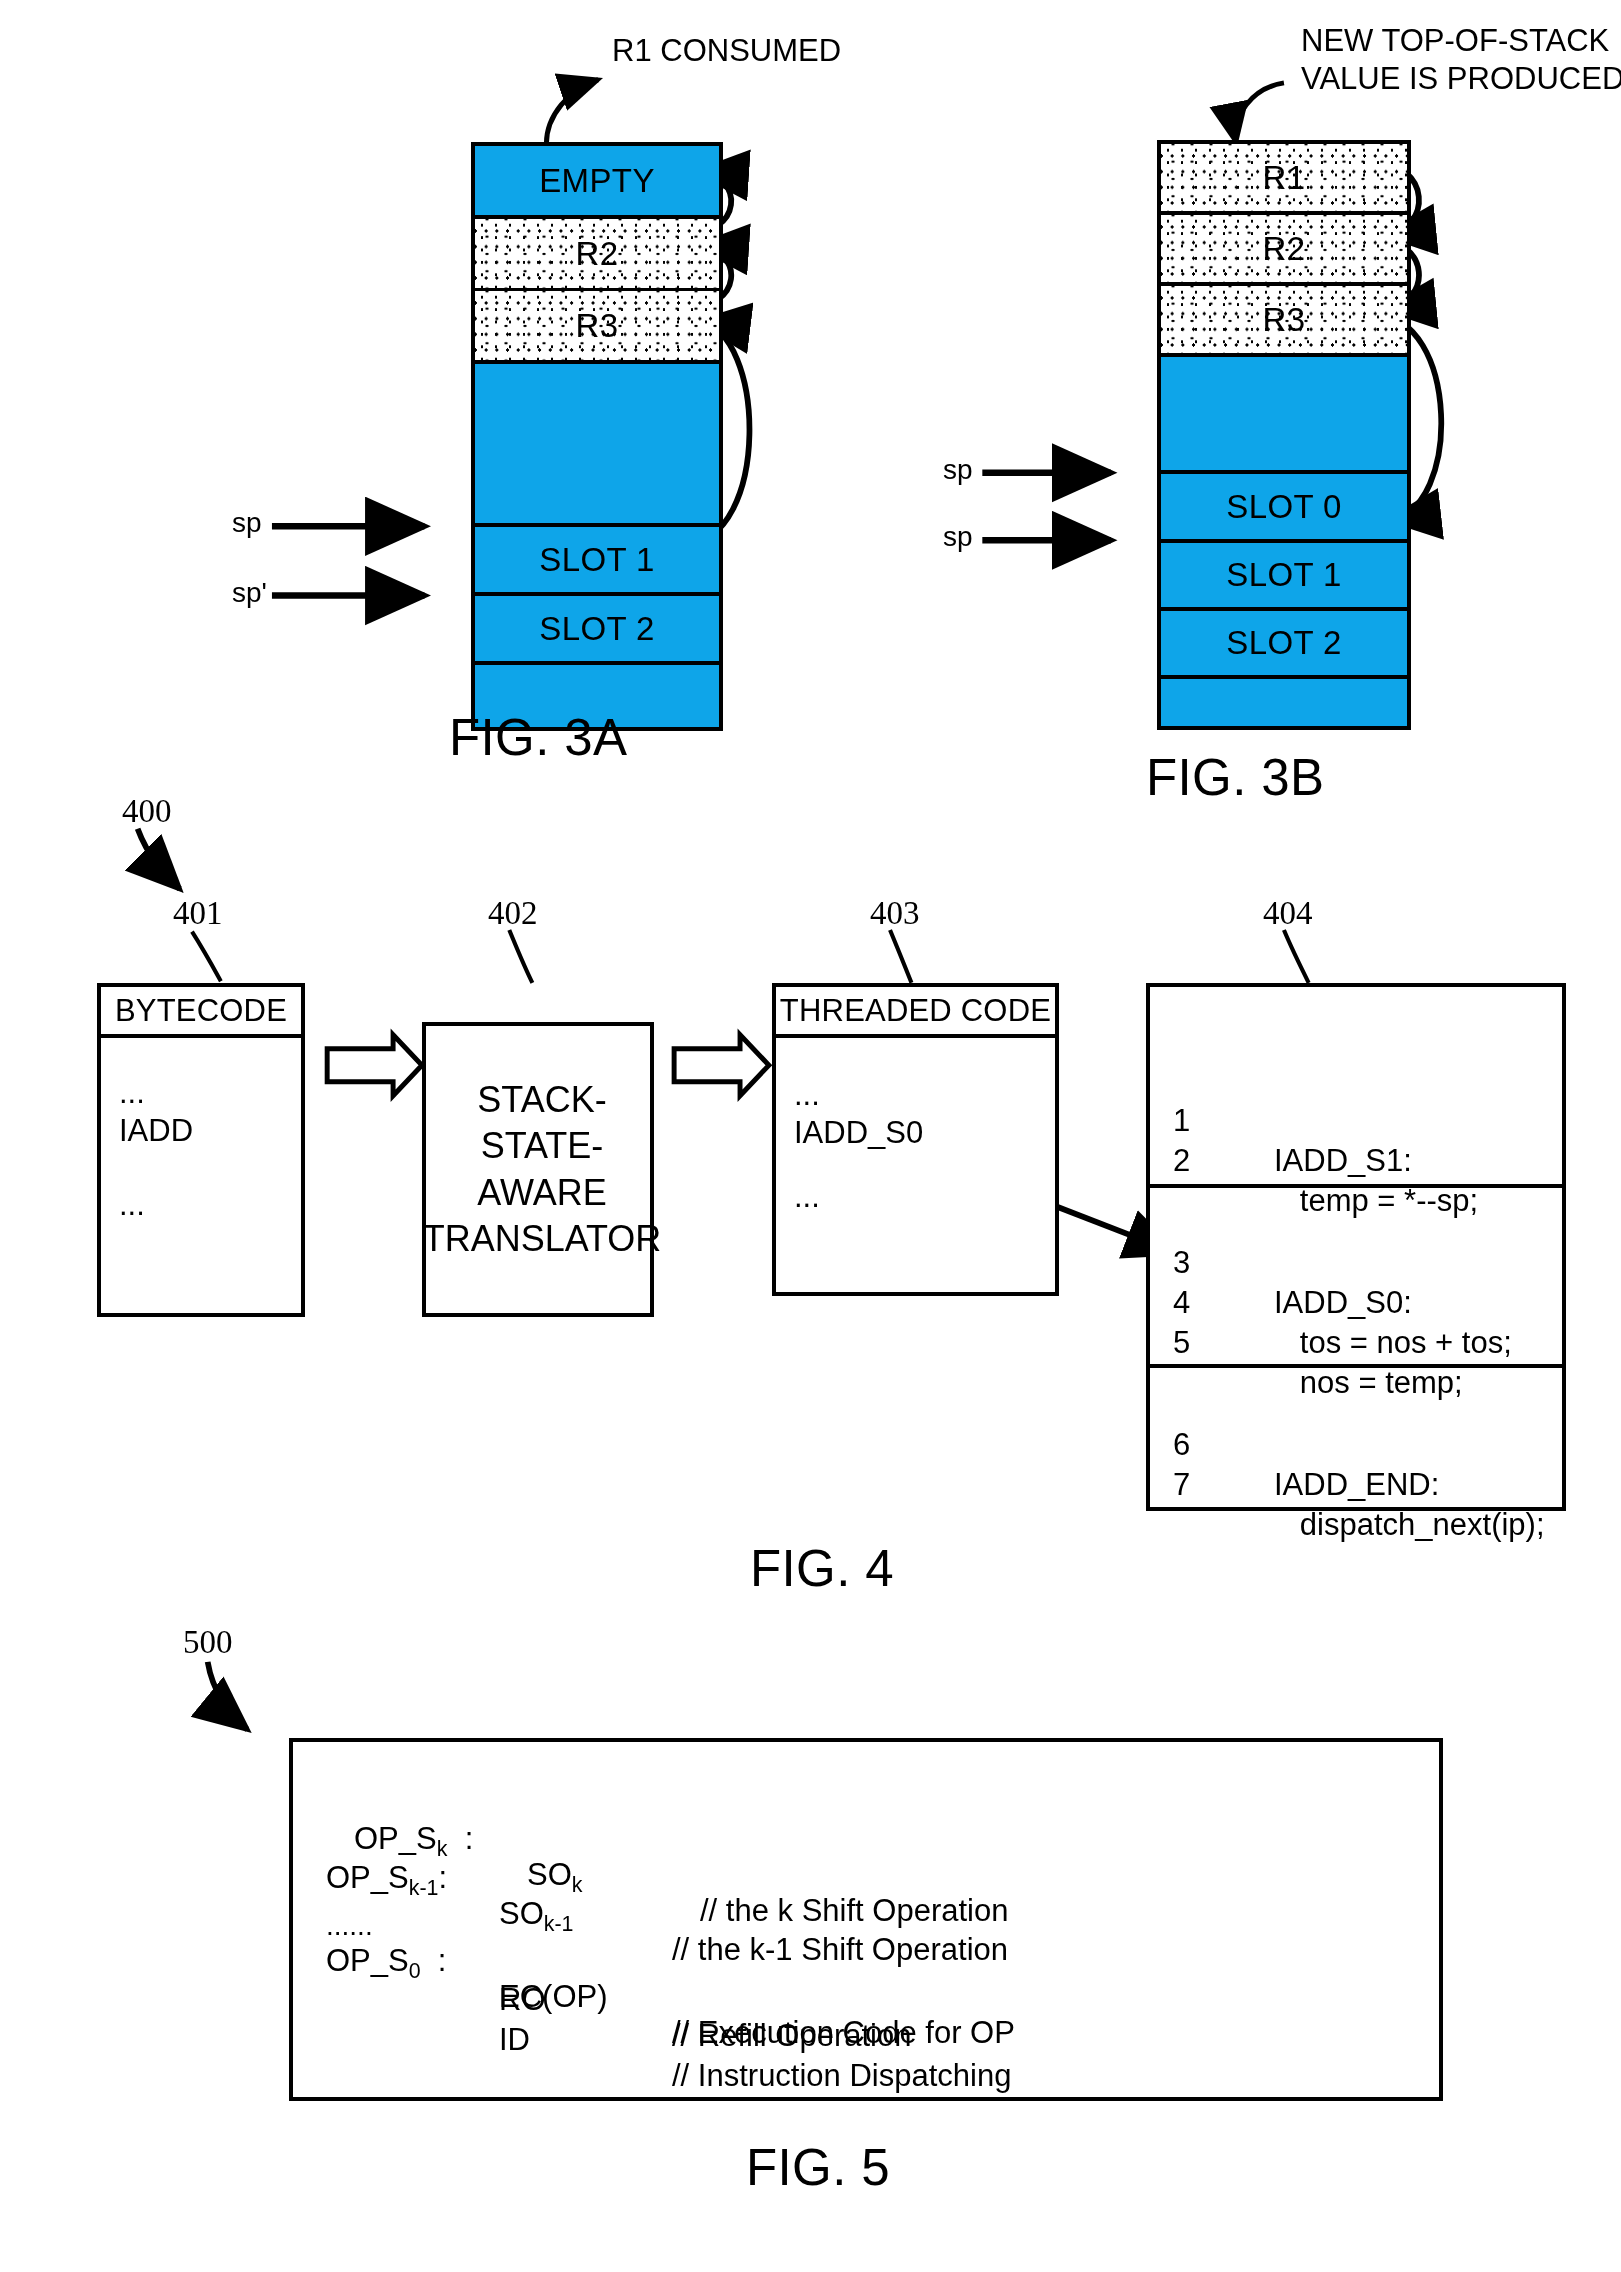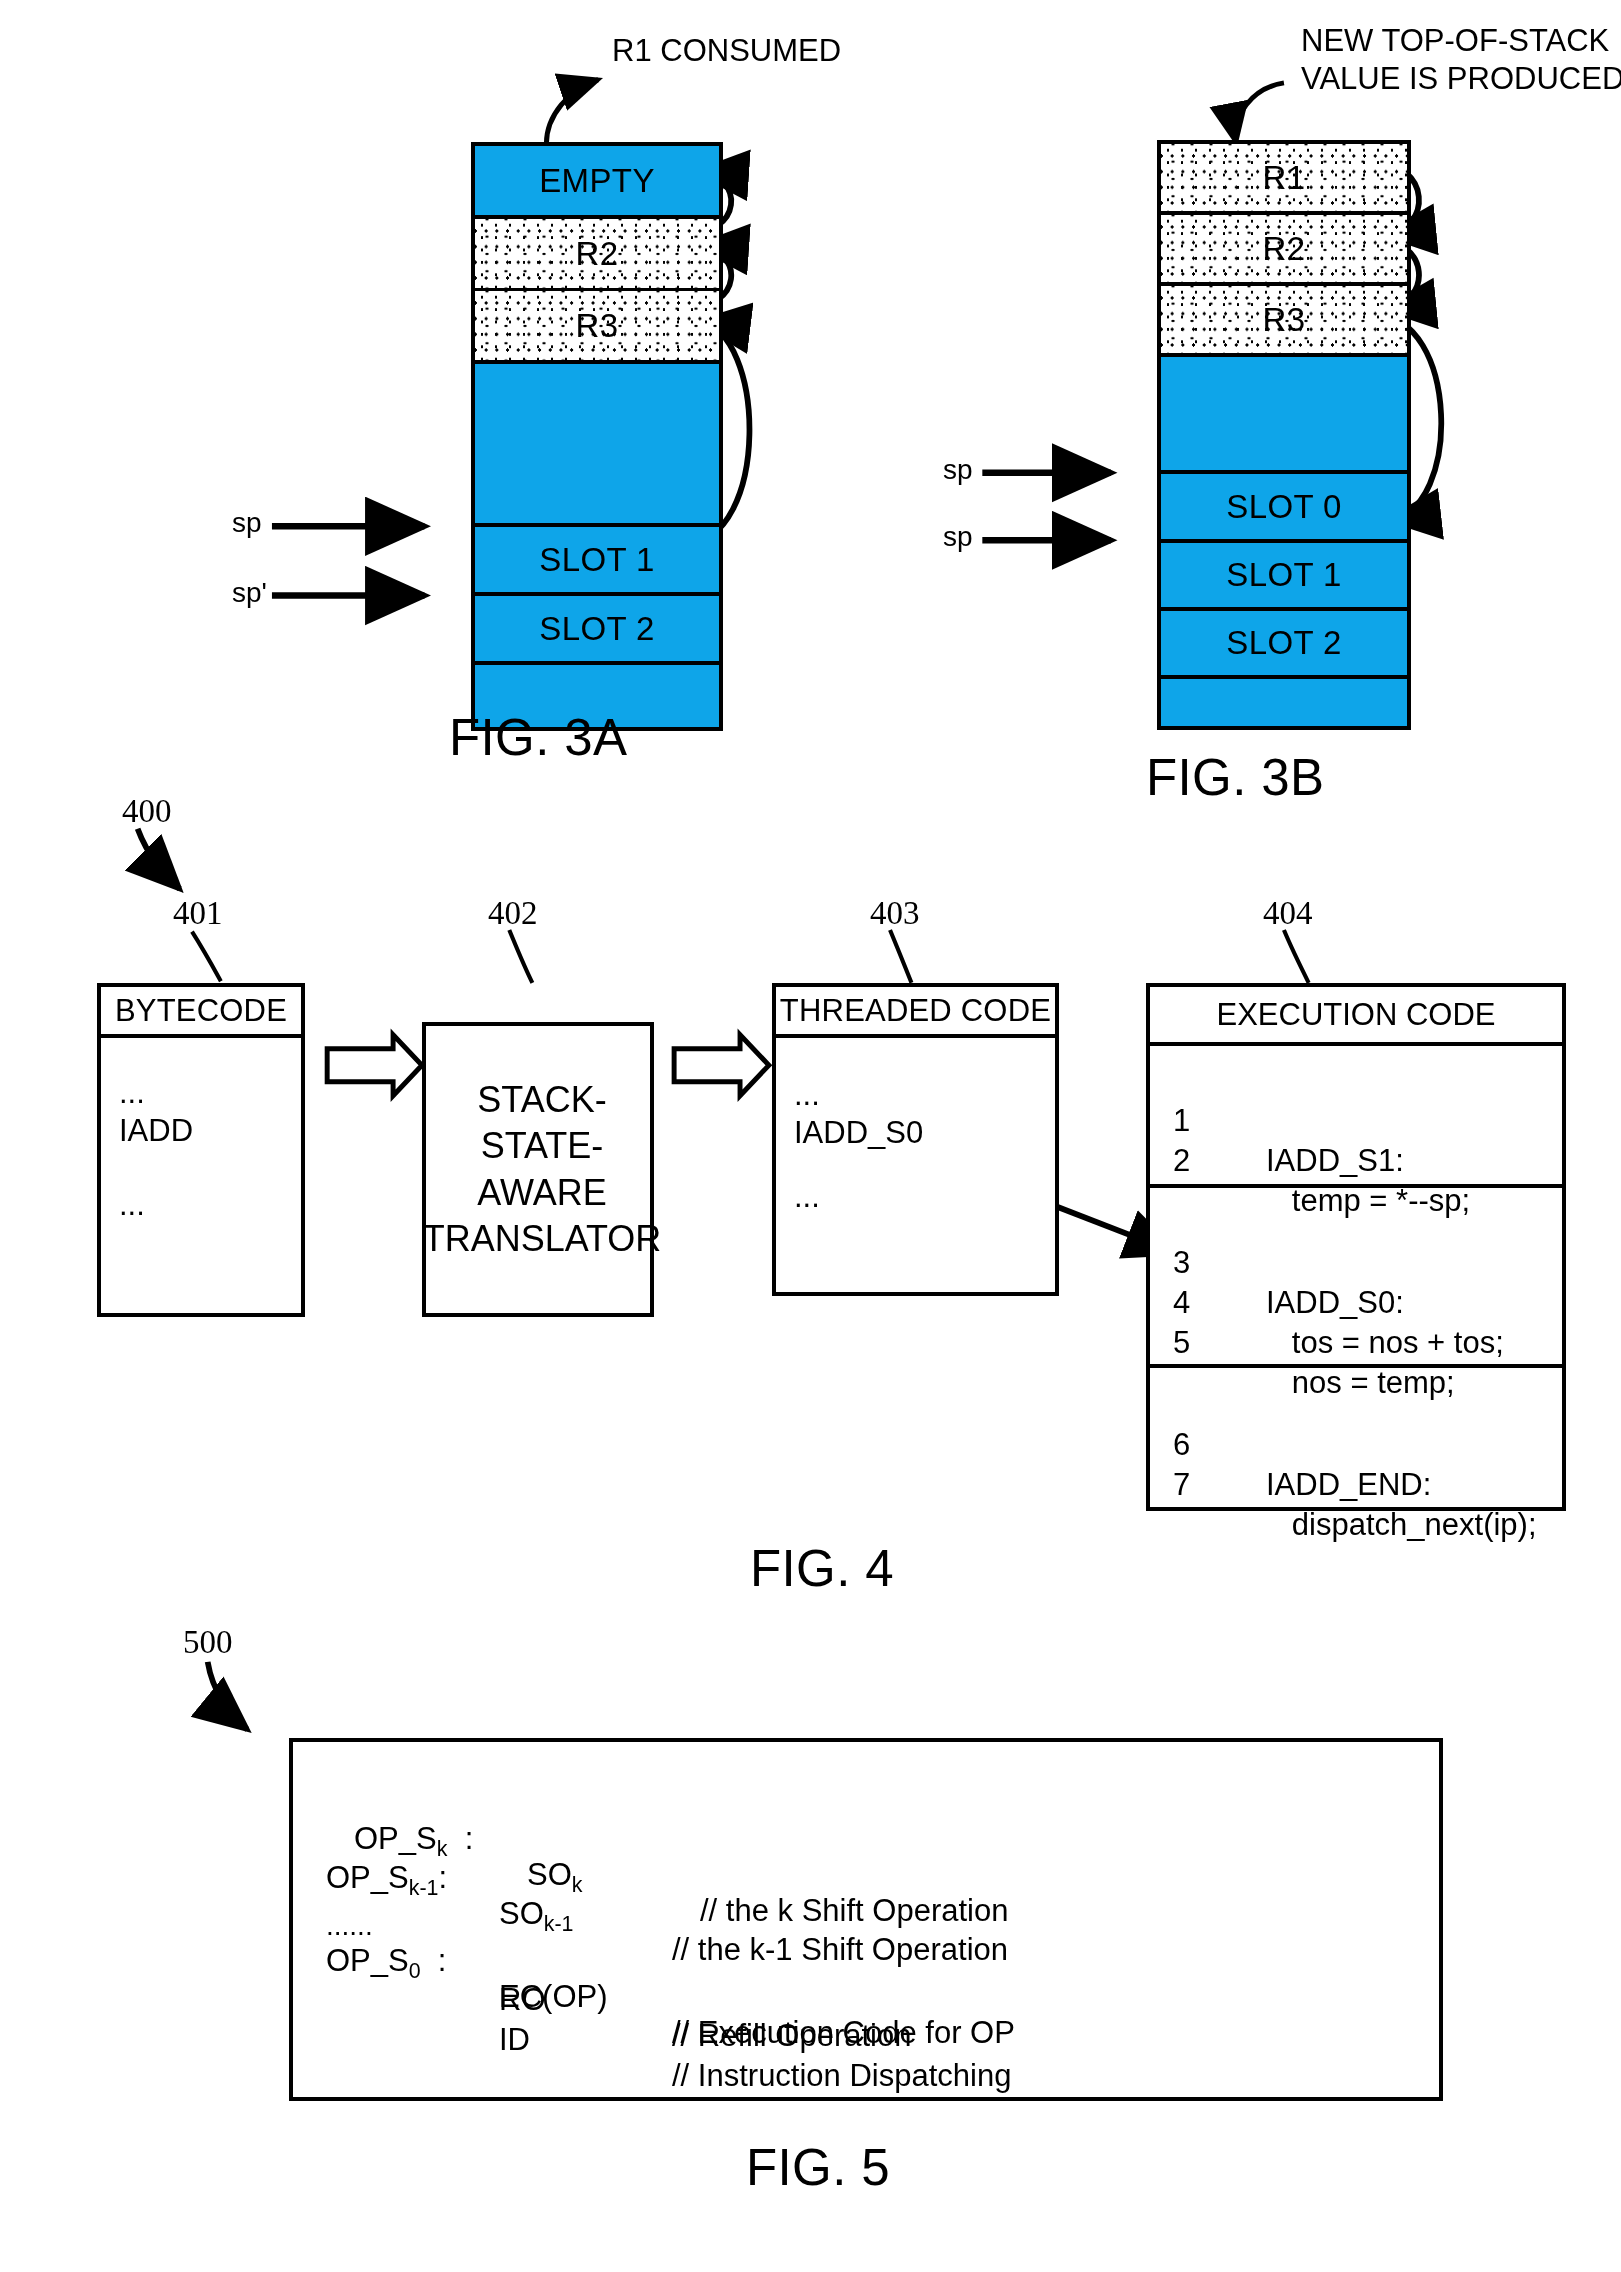--- a/index.html
+++ b/index.html
@@ -156,21 +156,21 @@
     white-space: pre;
   }
   .ecnum {
     position: absolute;
     left: 23px;
     width: 33px;
     text-align: left;
   }
   .eccode {
     position: absolute;
-    left: 116px;
+    left: 124px;
     white-space: pre;
   }
 
   
   .listbox {
     position: absolute;
     border: 4.1px solid #000;
     box-sizing: border-box;
     background: #fff;
   }
@@ -360,21 +360,20 @@
     <div class="fhead" style="height:51px;">THREADED CODE</div>
     <div class="fbody" style="top:89px;">
       <div class="ln">...</div>
       <div class="ln">IADD_S0</div>
       <div class="ln" style="height:26px;"></div>
       <div class="ln">...</div>
     </div>
   </div>
 
   <div class="ecbox" style="left:1146px; top:983px; width:420px; height:528px;">
-    <div class="echead" style="height:59px;">EXECUTION CODE</div>
 
     <div class="ecgroup" style="top:59px; height:142px; padding-top:15px;">
       <div class="ecline">
         <span class="ecnum">1</span>
         <span class="eccode">IADD_S1:</span>
       </div>
       <div class="ecline">
         <span class="ecnum">2</span>
         <span class="eccode">   temp = *--sp;</span>
       </div>

